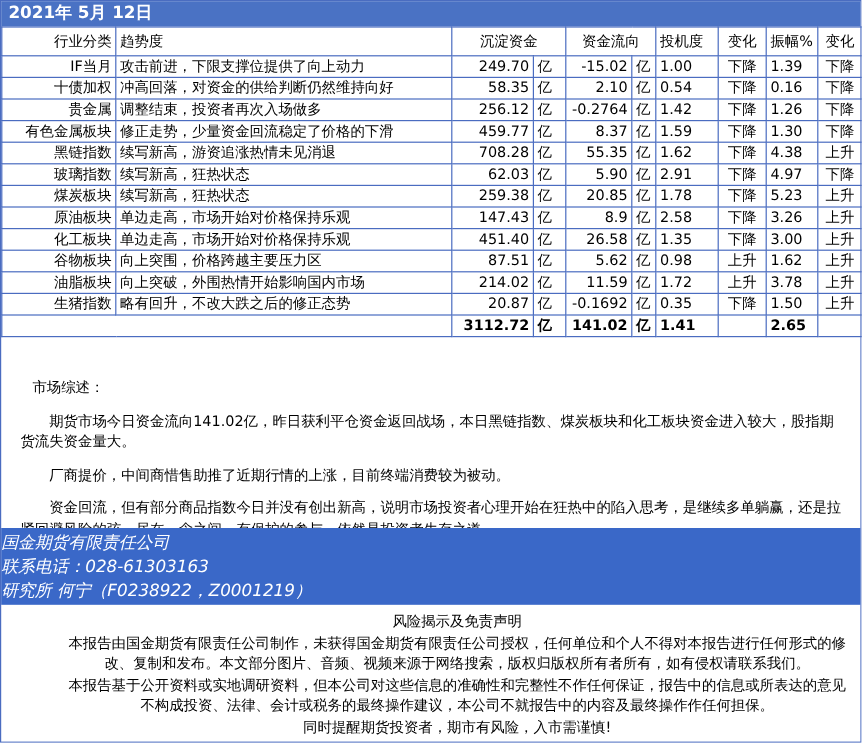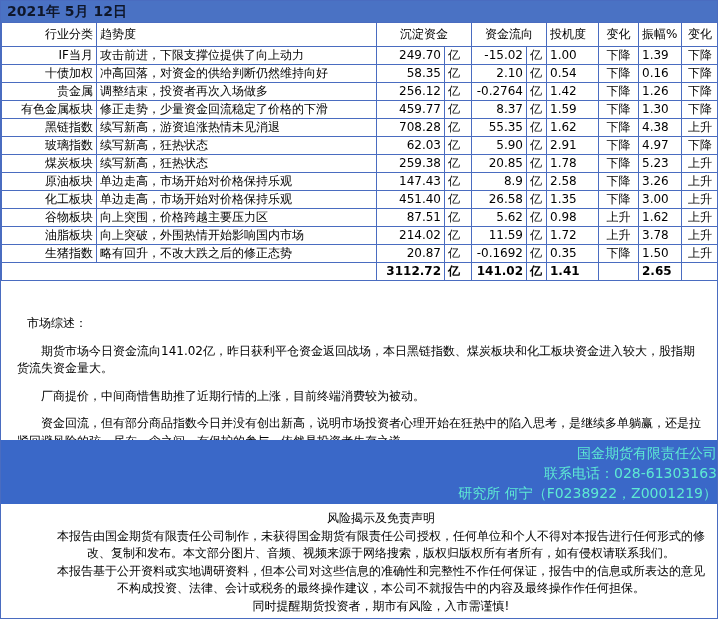--- a/index.html
+++ b/index.html
@@ -1,35 +1,35 @@
 <!DOCTYPE html>
 <html><head>
 <meta charset="utf-8">
 <style>
   html, body { margin:0; padding:0; background:#ffffff; }
   body { width:718px; height:619px; position:relative; overflow:hidden;
          font-family: "DejaVu Sans", "Liberation Sans", sans-serif; color:#000; font-size:12px; }
   .page { position:absolute; left:0; top:0; width:716px; height:617px; border:1px solid #4a6cc0; background:#fff; }
-  .title-bar { position:absolute; left:0; top:0; width:716px; height:21px; background:#4a72c4; color:#0f172a;
+  .title-bar { position:absolute; left:0; top:0; width:716px; height:21px; background:#4a72c4; color:#ffffff;
                font-weight:bold; font-size:14px; line-height:21px; padding-left:6px; box-sizing:border-box; }
   table.grid { position:absolute; left:0; top:21px; border-collapse:collapse; table-layout:fixed; width:717px; }
   table.grid td { border:1px solid #4a6cc0; height:17px; padding:0 3px; font-size:12px; line-height:17px;
                   white-space:nowrap; overflow:hidden; box-sizing:border-box; }
   table.grid tr.head td { height:23px; line-height:23px; }
   td.r { text-align:right;margin-top:24px; }
   td.c { text-align:center; }
   td.l { text-align:left; }
   td.unit { text-align:left; padding-left:4px; }
   tr.total td { font-weight:bold; }
   .summary { position:absolute; left:0; top:311px; width:716px; height:128px; padding:3px 6px; box-sizing:border-box;
              font-size:12px; line-height:17.5px; }
   .summary .label { font-weight:normal;margin-left:20px; }
   .summary p { margin:10px; text-indent:2em; }
-  .company { position:absolute; left:0; top:439px; width:716px; height:64px; background:#3a68c8; color:#5eead4;
-             text-align:right; font-size:14px; line-height:20px; padding-top:3px; box-sizing:border-box; }
+  .company { position:absolute; left:0; top:439px; width:716px; height:64px; background:#3a68c8; color:#ffffff;
+             text-align:left; font-size:14px; line-height:20px; padding-top:3px; box-sizing:border-box;font-style:italic; }
   .disclaimer { position:absolute; left:0; top:507px; width:716px; height:110px; text-align:center;
                 font-size:12px; line-height:17.5px; box-sizing:border-box; padding-top:2px; }
   .disclaimer div { white-space:nowrap;padding-left:44px; }
 </style>
 </head>
 <body>
 
 <div class="page">
   <div class="title-bar">2021年 5月 12日</div>
 

